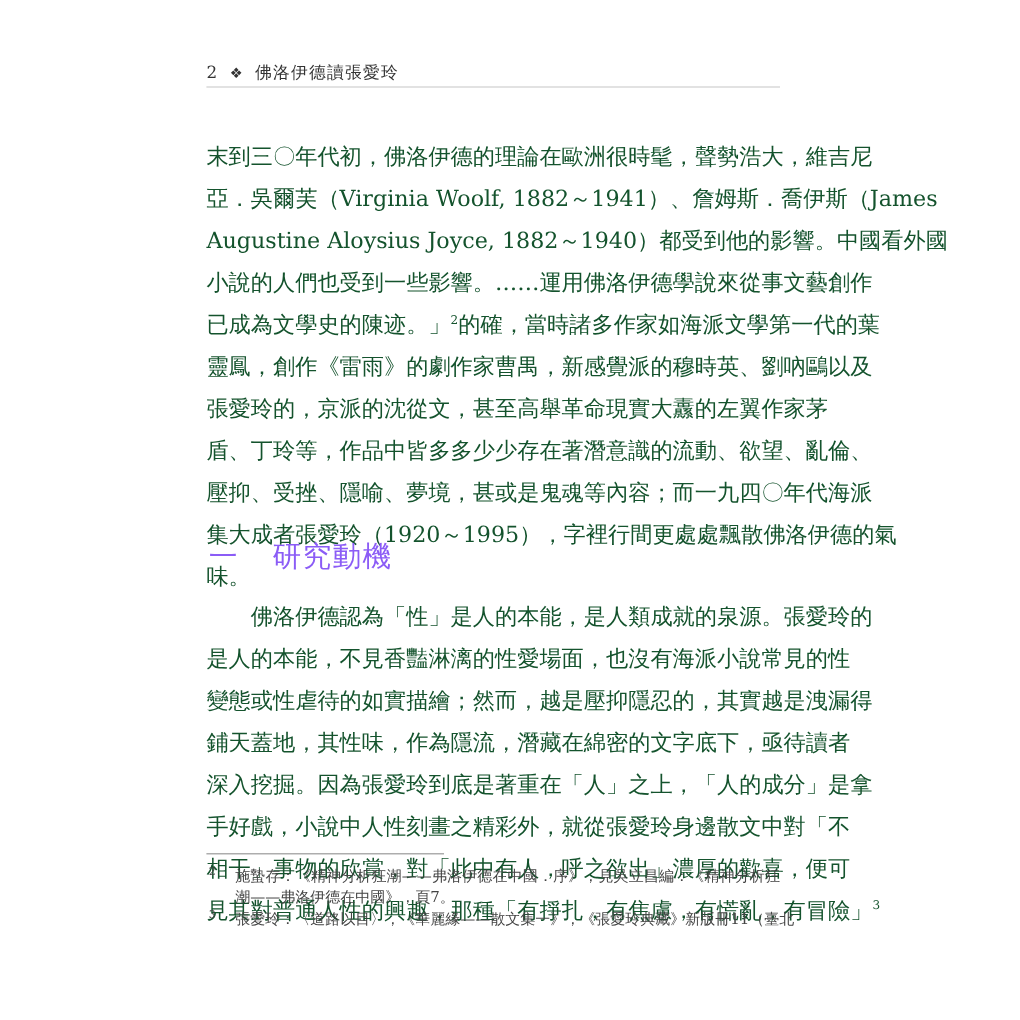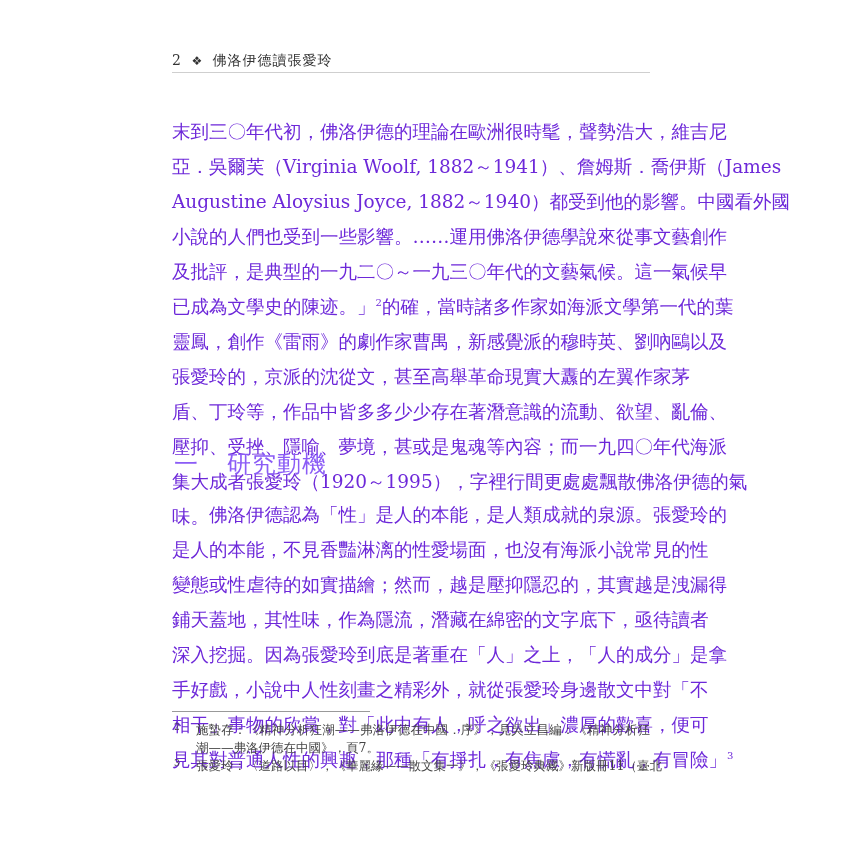--- a/index.html
+++ b/index.html
@@ -40,21 +40,21 @@
     width: 478px;
     height: 0;
     border-top: 1.5px solid #cfcfcf;
   }
   .body-block {
     position: absolute;
     left: 172px;
     width: 478px;
     font-size: 18.5px;
     line-height: 35px;
-    color: #6d28d9;
+    color: #14532d;
   }
   .body-block .line {
     display: block;
     white-space: nowrap;
     text-align: justify;
     text-align-last: justify;
     height: 35px;
   }
   .body-block .line.last {
     text-align-last: left;
@@ -123,21 +123,20 @@
     <span class="ornament">❖</span>
     <span>佛洛伊德讀張愛玲</span>
   </div>
   <div class="header-rule"></div>
 
   <div class="body-block para1">
     <span class="line">末到三〇年代初，佛洛伊德的理論在歐洲很時髦，聲勢浩大，維吉尼</span>
     <span class="line">亞．吳爾芙（Virginia Woolf, 1882～1941）、詹姆斯．喬伊斯（James</span>
     <span class="line">Augustine Aloysius Joyce, 1882～1940）都受到他的影響。中國看外國</span>
     <span class="line">小說的人們也受到一些影響。……運用佛洛伊德學說來從事文藝創作</span>
-    <span class="line">及批評，是典型的一九二〇～一九三〇年代的文藝氣候。這一氣候早</span>
     <span class="line"><span>已成為文學史的陳迹。」</span><sup class="fn">2</sup><span>的確，當時諸多作家如海派文學第一代的葉</span></span>
     <span class="line">靈鳳，創作《雷雨》的劇作家曹禺，新感覺派的穆時英、劉吶鷗以及</span>
     <span class="line">張愛玲的，京派的沈從文，甚至高舉革命現實大纛的左翼作家茅</span>
     <span class="line">盾、丁玲等，作品中皆多多少少存在著潛意識的流動、欲望、亂倫、</span>
     <span class="line">壓抑、受挫、隱喻、夢境，甚或是鬼魂等內容；而一九四〇年代海派</span>
     <span class="line">集大成者張愛玲（1920～1995），字裡行間更處處飄散佛洛伊德的氣</span>
     <span class="line last">味。</span>
   </div>
 
   <div class="section-heading">

